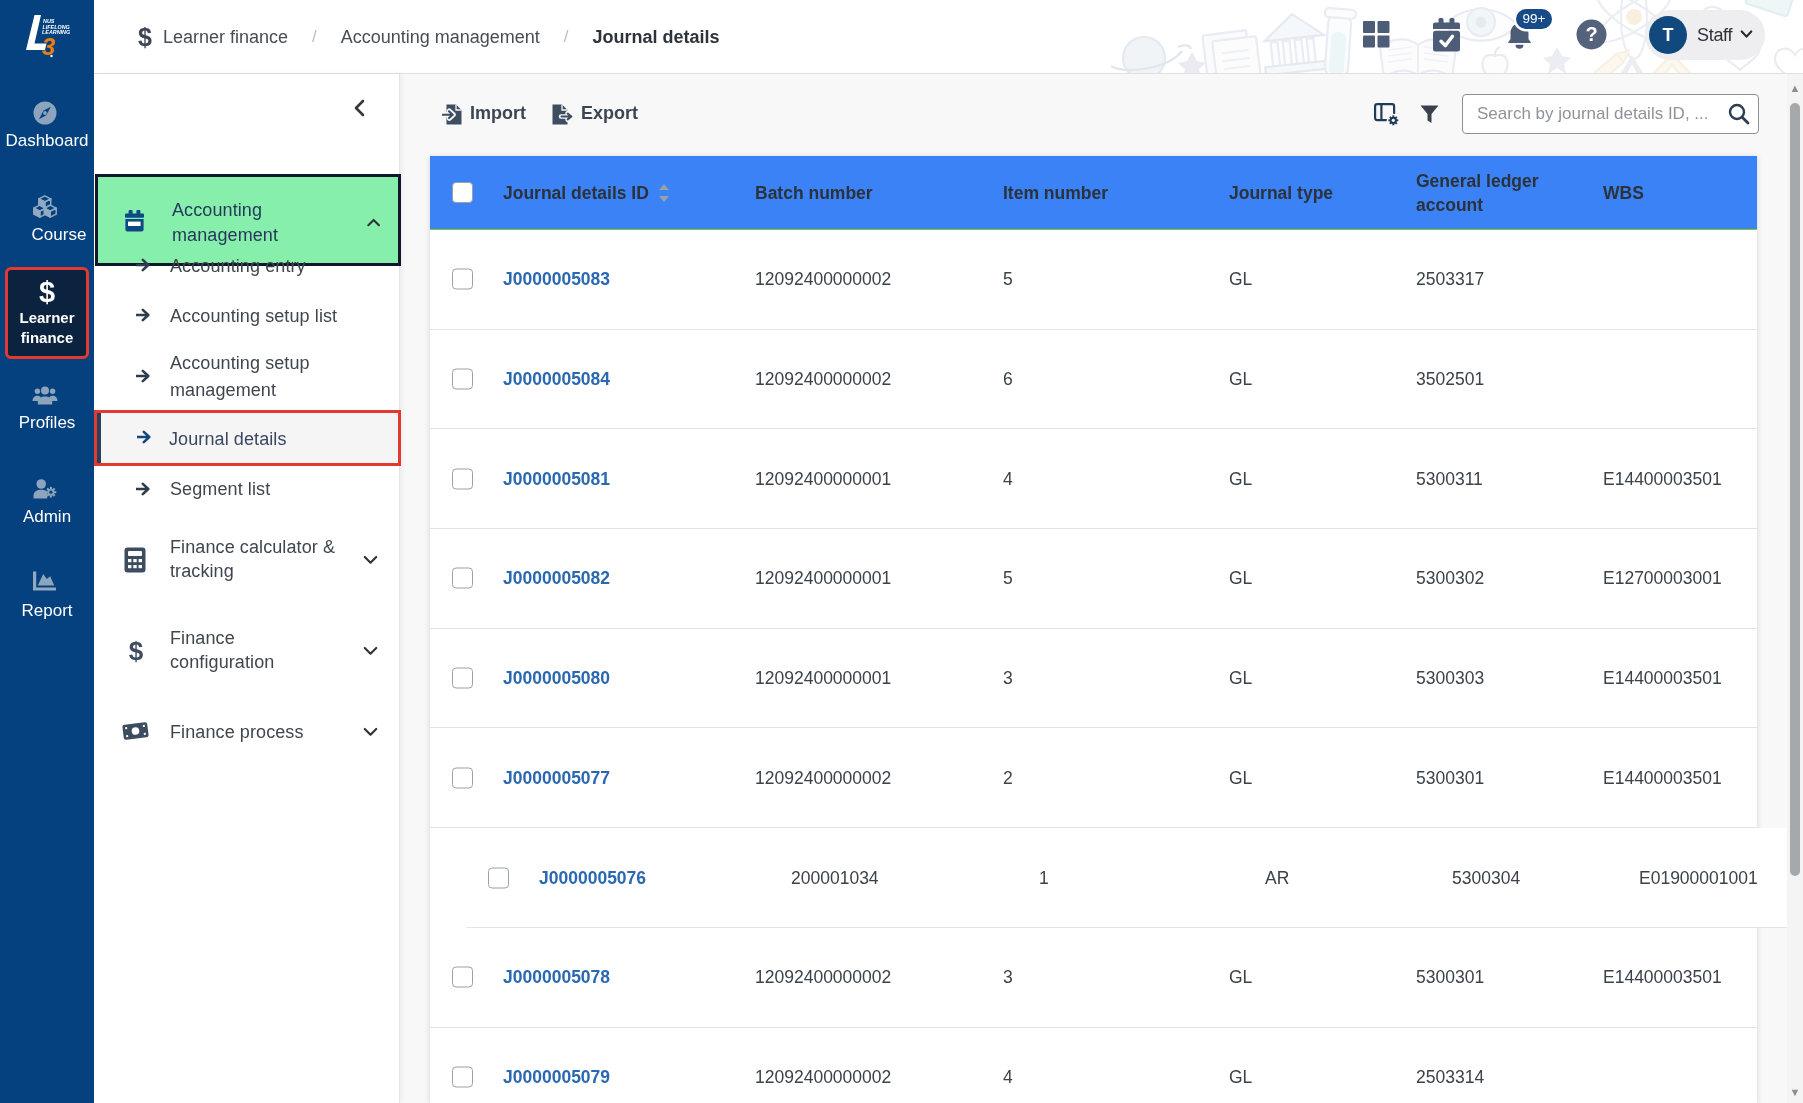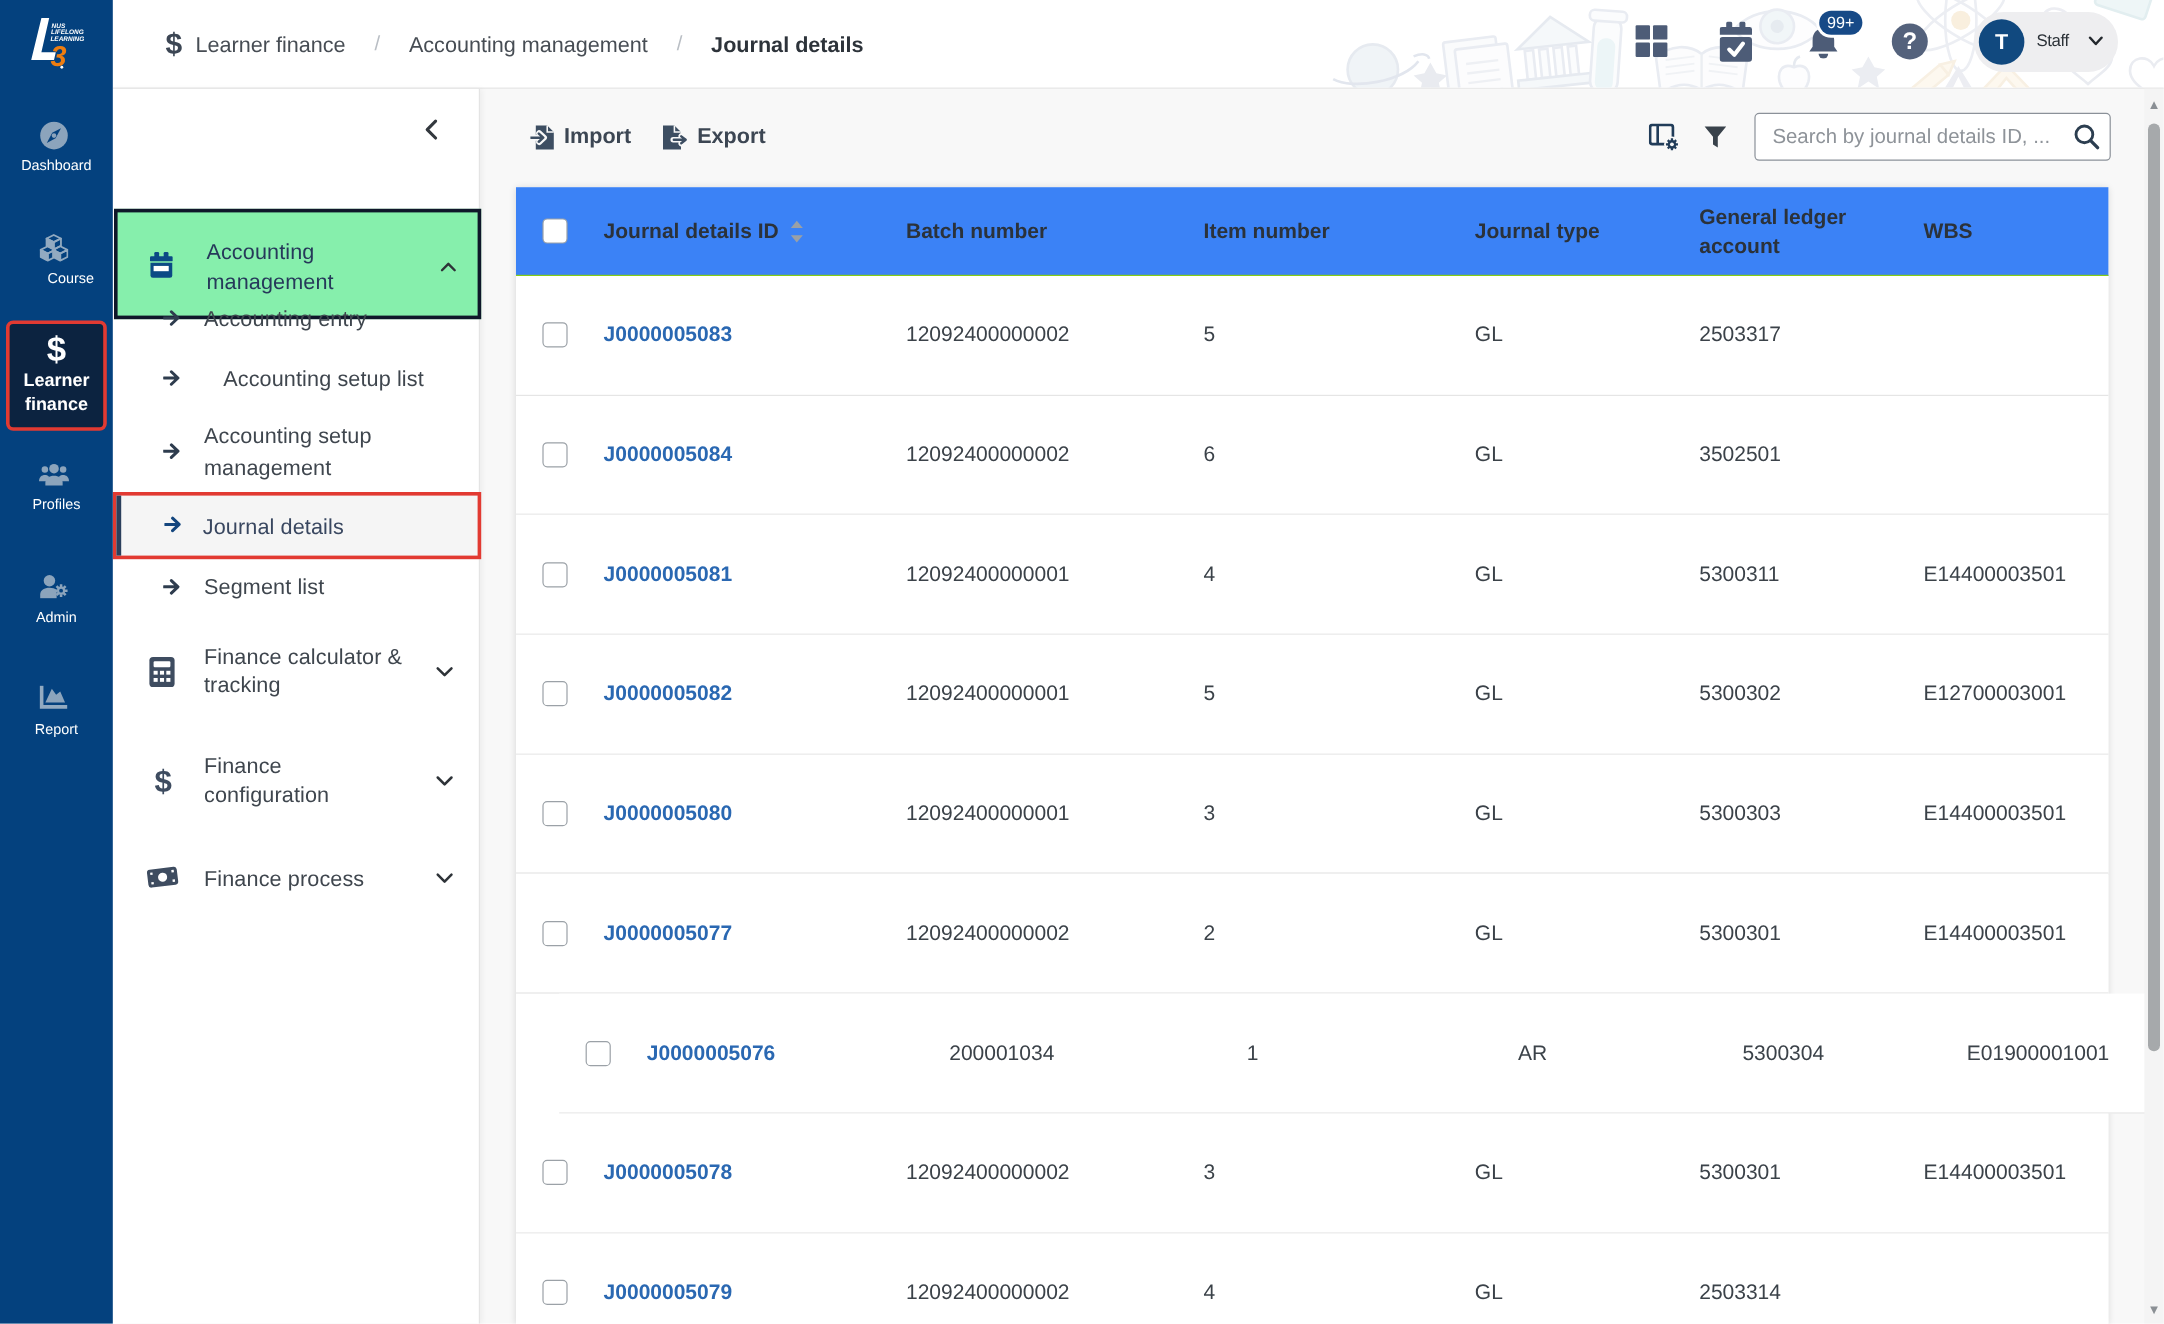--- a/index.html
+++ b/index.html
@@ -7,21 +7,21 @@
 .abs { position:absolute; }
 
 
 #header { position:absolute; left:94px; top:0; width:1709px; height:74px; background:#fff; border-bottom:1px solid #e0e0e0; overflow:hidden; }
 #crumb { position:absolute; left:44px; top:0; height:74px; display:flex; align-items:center; font-size:18px; color:#474d54; }
 #crumb .sep { color:#b9bec4; margin:0 24px; font-size:17px; }
 #crumb .dollar { font-weight:700; font-size:25px; color:#3c4654; margin-right:11px; }
 
 
 #leftnav { position:absolute; left:0; top:0; width:94px; height:1103px; background:#04417e; z-index:5; }
-.lnav-item { position:absolute; left:0; width:94px; text-align:center; color:#fff; font-size:12px; }
+.lnav-item { position:absolute; left:0; width:94px; text-align:center; color:#fff; font-size:17px; }
 
 
 #subnav { position:absolute; left:94px; top:74px; width:306px; height:1029px; background:#fff; border-right:1px solid #e4e4e4; box-shadow:2px 0 5px rgba(0,0,0,0.05); z-index:4; }
 .sn-text { color:#3f464e; font-size:18px; letter-spacing:0.1px; }
 .sn-navy { color:#26395a; font-size:18px; letter-spacing:0.1px; }
 
 
 #content { position:absolute; left:400px; top:74px; width:1403px; height:1029px; background:#f8f8f8; }
 #table { position:absolute; left:30px; top:82px; width:1327px; height:947px; background:#fff; box-shadow:0 1px 6px rgba(0,0,0,0.14); }
 #thead { position:absolute; left:0; top:0; width:1327px; height:74px; background:#3b82f6; border-bottom:1px solid #84cc16; }
@@ -164,21 +164,21 @@
     </svg>
     <div class="abs" style="left:1422px; top:9px; width:36px; height:20px; background:#174a87; border-radius:10px; color:#fff; font-size:13.5px; text-align:center; line-height:20px; box-shadow:0 0 0 2.5px #fff;">99+</div>
 
     <svg class="abs" style="left:1482px; top:19px;" width="31" height="31" viewBox="0 0 31 31">
       <circle cx="15.5" cy="15.5" r="15" fill="#54627c"></circle>
       <text x="15.5" y="22" font-size="20" font-weight="700" fill="#fff" text-anchor="middle">?</text>
     </svg>
 
     <div class="abs" style="left:1551px; top:10px; width:120px; height:50px; background:#eeeef0; border-radius:25px;"></div>
     <div class="abs" style="left:1555px; top:15.5px; width:38px; height:38px; background:#11497f; border-radius:50%; color:#fff; font-size:18px; font-weight:700; text-align:center; line-height:38px;">T</div>
-    <div class="abs" style="left:1603px; top:25px; font-size:14px; letter-spacing:-0.3px; color:#2c3238;">Staff</div>
+    <div class="abs" style="left:1603px; top:25px; font-size:18px; letter-spacing:-0.3px; color:#2c3238;">Staff</div>
     <svg class="abs" style="left:1646px; top:30px;" width="13" height="9" viewBox="0 0 15 10">
       <path d="M 2 1.5 L 7.5 7.5 L 13 1.5" stroke="#23282d" stroke-width="2.4" fill="none" stroke-linecap="round" stroke-linejoin="round"></path>
     </svg>
   </div>
 </div>
 
 <div id="leftnav">
 
   <svg class="abs" style="left:8px; top:4px;" width="80" height="62" viewBox="0 0 80 62">
     <path d="M 26.5 11 L 33 11 L 26.5 39.5 L 38.5 39.5 L 37 46 L 18 46 Z" fill="#ffffff"></path>
@@ -286,21 +286,21 @@
   </div>
 
   <svg class="abs arw" style="left:42px; top:184px;" width="15" height="14" viewBox="0 0 15 14">
       <path d="M 0.5 7 L 11.5 7 M 6.8 1.8 L 12.3 7 L 6.8 12.2" stroke="#2e3c4e" stroke-width="2.5" fill="none" stroke-linecap="round" stroke-linejoin="round"></path>
     </svg>
   <div class="abs sn-text" style="left:76px; top:182px;">Accounting entry</div>
 
   <svg class="abs arw" style="left:42px; top:234px;" width="15" height="14" viewBox="0 0 15 14">
       <path d="M 0.5 7 L 11.5 7 M 6.8 1.8 L 12.3 7 L 6.8 12.2" stroke="#2e3c4e" stroke-width="2.5" fill="none" stroke-linecap="round" stroke-linejoin="round"></path>
     </svg>
-  <div class="abs sn-text" style="left:92px; top:232px;">Accounting setup list</div>
+  <div class="abs sn-text" style="left:76px; top:232px;">Accounting setup list</div>
 
   <svg class="abs arw" style="left:42px; top:295px;" width="15" height="14" viewBox="0 0 15 14">
       <path d="M 0.5 7 L 11.5 7 M 6.8 1.8 L 12.3 7 L 6.8 12.2" stroke="#2e3c4e" stroke-width="2.5" fill="none" stroke-linecap="round" stroke-linejoin="round"></path>
     </svg>
   <div class="abs sn-text" style="left:76px; top:276px; line-height:27px;">Accounting setup<br>management</div>
 
   <div class="abs" style="left:0px; top:336px; width:307px; height:56px; background:#f5f5f5; border:3px solid #e23a32;">
     <div class="abs" style="left:0; top:0; width:4px; height:50px; background:#2b3f5c;"></div>
     <svg class="abs arw" style="left:40px; top:17px;" width="15" height="14" viewBox="0 0 15 14">
         <path d="M 0.5 7 L 11.5 7 M 6.8 1.8 L 12.3 7 L 6.8 12.2" stroke="#14467e" stroke-width="2.5" fill="none" stroke-linecap="round" stroke-linejoin="round"></path>

